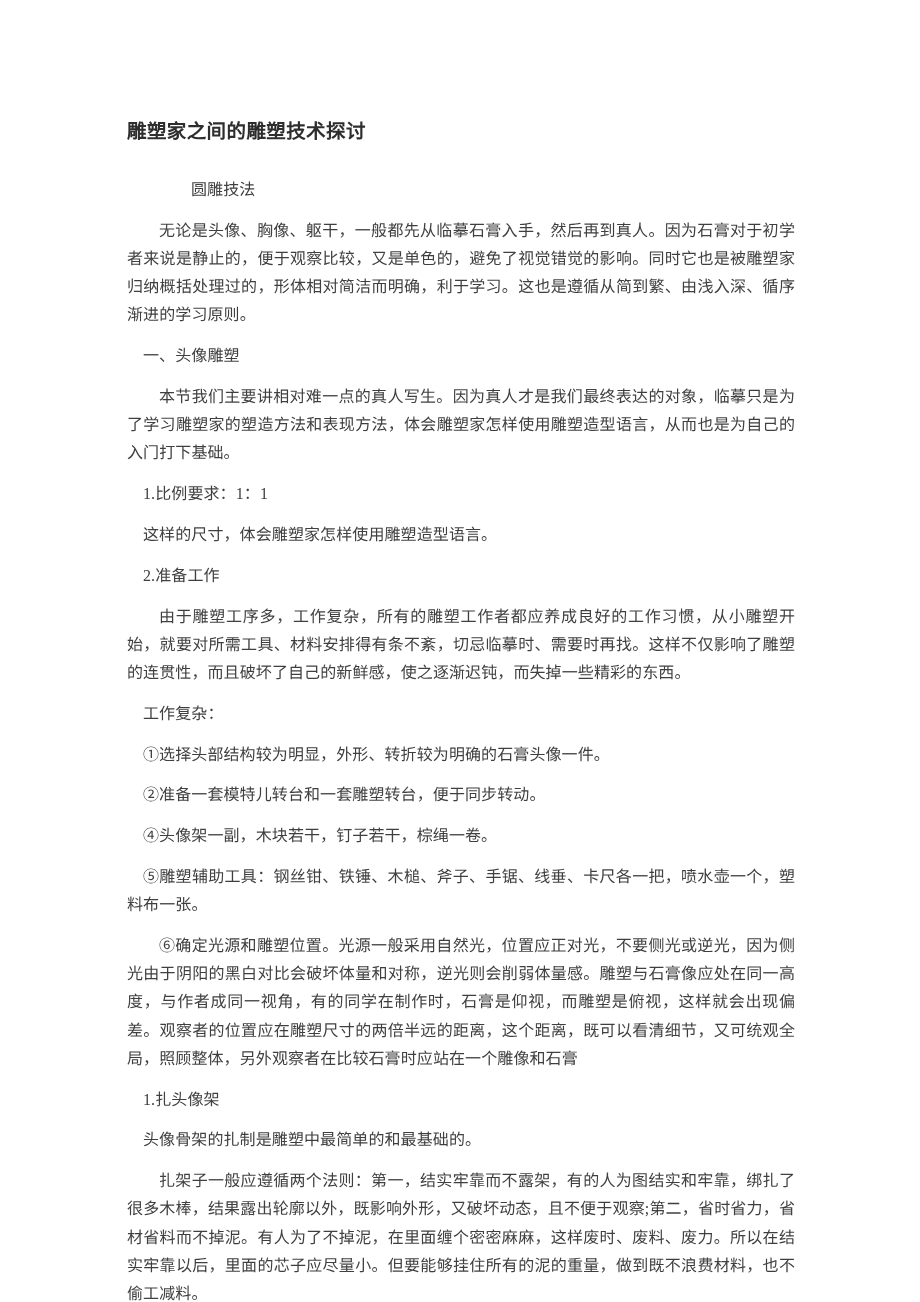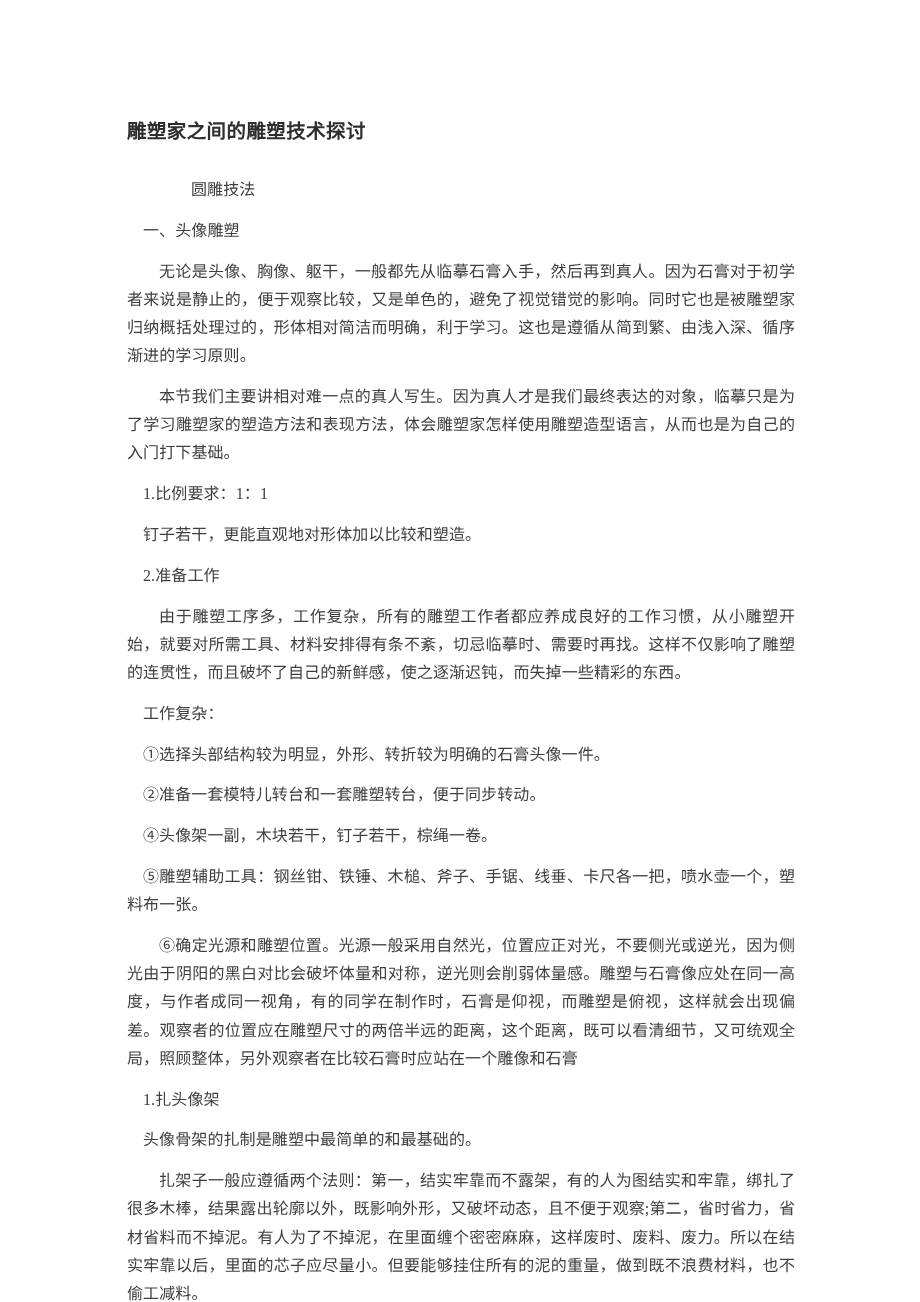--- a/index.html
+++ b/index.html
@@ -60,25 +60,25 @@
 </style>
 </head>
 <body>
 
 <div class="page">
 
   <h1 class="doc-title">雕塑家之间的雕塑技术探讨</h1>
 
   <div id="doc-body">
       <p class="body-block indent-4">圆雕技法</p>
+      <p class="body-block indent-2">无论是头像、胸像、躯干，一般都先从临摹石膏入手，然后再到真人。因为石膏对于初学者来说是静止的，便于观察比较，又是单色的，避免了视觉错觉的影响。同时它也是被雕塑家归纳概括处理过的，形体相对简洁而明确，利于学习。这也是遵循从简到繁、由浅入深、循序渐进的学习原则。</p>
       <p class="body-block indent-1">一、头像雕塑</p>
-      <p class="body-block indent-2">无论是头像、胸像、躯干，一般都先从临摹石膏入手，然后再到真人。因为石膏对于初学者来说是静止的，便于观察比较，又是单色的，避免了视觉错觉的影响。同时它也是被雕塑家归纳概括处理过的，形体相对简洁而明确，利于学习。这也是遵循从简到繁、由浅入深、循序渐进的学习原则。</p>
       <p class="body-block indent-2">本节我们主要讲相对难一点的真人写生。因为真人才是我们最终表达的对象，临摹只是为了学习雕塑家的塑造方法和表现方法，体会雕塑家怎样使用雕塑造型语言，从而也是为自己的入门打下基础。</p>
       <p class="body-block indent-1">1.比例要求：1：1</p>
-      <p class="body-block indent-1">钉子若干，更能直观地对形体加以比较和塑造。</p>
+      <p class="body-block indent-1">这样的尺寸，体会雕塑家怎样使用雕塑造型语言。</p>
       <p class="body-block indent-1">2.准备工作</p>
       <p class="body-block indent-2">由于雕塑工序多，工作复杂，所有的雕塑工作者都应养成良好的工作习惯，从小雕塑开始，就要对所需工具、材料安排得有条不紊，切忌临摹时、需要时再找。这样不仅影响了雕塑的连贯性，而且破坏了自己的新鲜感，使之逐渐迟钝，而失掉一些精彩的东西。</p>
       <p class="body-block indent-1">工作复杂：</p>
       <p class="body-block indent-1">①选择头部结构较为明显，外形、转折较为明确的石膏头像一件。</p>
       <p class="body-block indent-1">②准备一套模特儿转台和一套雕塑转台，便于同步转动。</p>
       <p class="body-block indent-1">④头像架一副，木块若干，钉子若干，棕绳一卷。</p>
       <p class="body-block indent-1">⑤雕塑辅助工具：钢丝钳、铁锤、木槌、斧子、手锯、线垂、卡尺各一把，喷水壶一个，塑料布一张。</p>
       <p class="body-block indent-2">⑥确定光源和雕塑位置。光源一般采用自然光，位置应正对光，不要侧光或逆光，因为侧光由于阴阳的黑白对比会破坏体量和对称，逆光则会削弱体量感。雕塑与石膏像应处在同一高度，与作者成同一视角，有的同学在制作时，石膏是仰视，而雕塑是俯视，这样就会出现偏差。观察者的位置应在雕塑尺寸的两倍半远的距离，这个距离，既可以看清细节，又可统观全局，照顾整体，另外观察者在比较石膏时应站在一个雕像和石膏</p>
       <p class="body-block indent-1">1.扎头像架</p>
       <p class="body-block indent-1">头像骨架的扎制是雕塑中最简单的和最基础的。</p>

